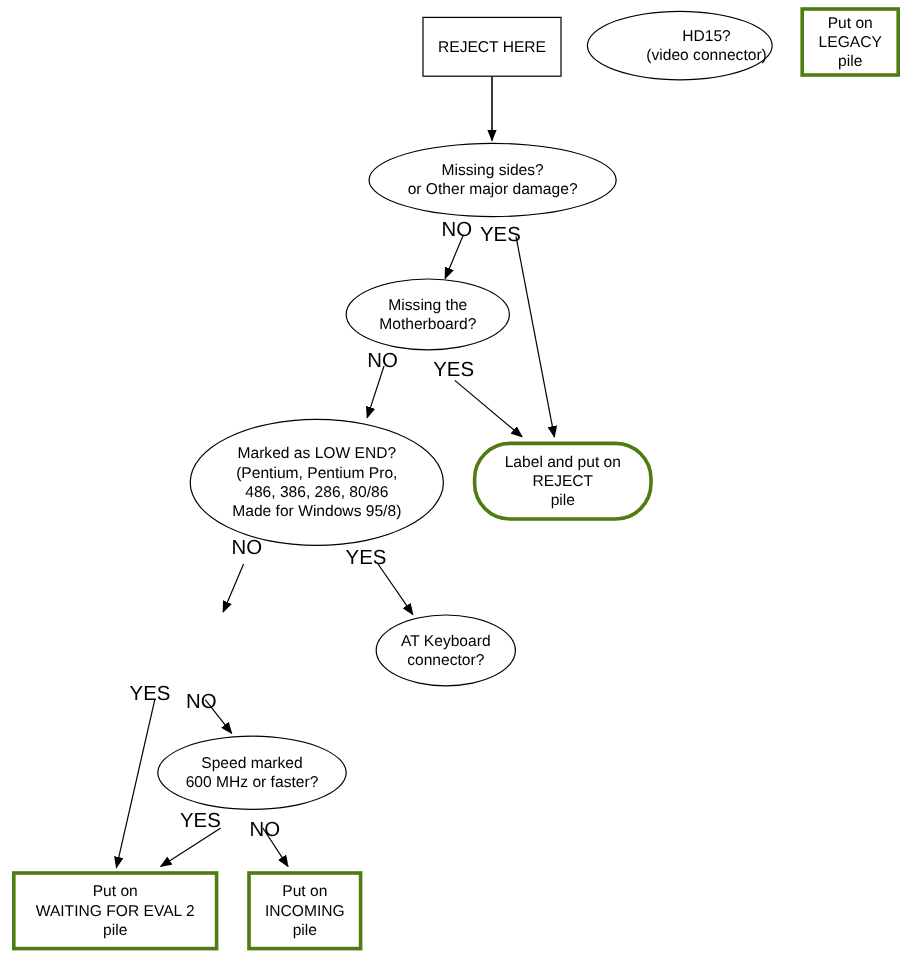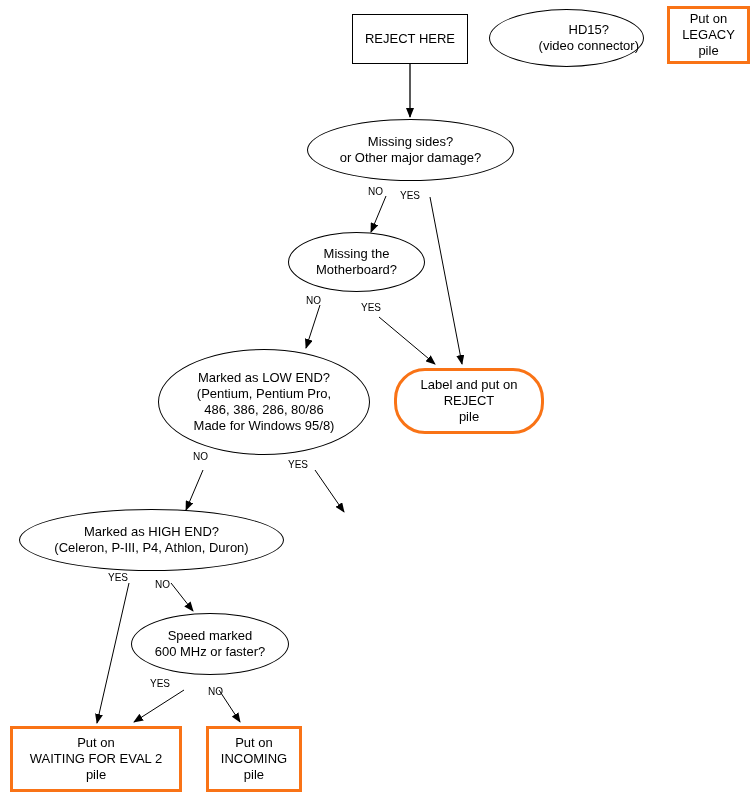--- a/index.html
+++ b/index.html
@@ -42,29 +42,29 @@
   }
   .node-text {
     display: block;
     white-space: pre-line;
     padding: 0 4px;
   }
   .box-thin {
     border: 1px solid #000000;
   }
   .box-thick {
-    border: 3px solid #f97316;
+    border: 3px solid #4d7c0f;
   }
   .ellipse {
     border: 1px solid #000000;
     border-radius: 50%;
   }
   .edge-label {
     position: absolute;
-    font-size: 10px;
+    font-size: 17px;
     line-height: 15px;
     color: #000000;
     background: transparent;
     white-space: nowrap;
   }
 </style>
 </head>
 <body>
 
 <div id="flowchart-root">
@@ -130,25 +130,25 @@
 486, 386, 286, 80/86
 Made for Windows 95/8)</span>
   </div>
 
   <div class="node box-thick" style="left:394px; top:368px; width:150px; height:66px;border-radius:31px;">
     <span class="node-text">Label and put on
 REJECT
 pile</span>
   </div>
 
-  <div class="node ellipse" style="left:19px; top:509px; width:265px; height:62px;">
-    <span class="node-text">Marked as HIGH END?
-(Celeron, P-III, P4, Athlon, Duron)</span>
+
+  <div class="node ellipse" style="left:313px; top:512px; width:117px; height:60px;">
+    <span class="node-text">AT Keyboard
+connector?</span>
   </div>
-
 
   <div class="node ellipse" style="left:131px; top:613px; width:158px; height:62px;justify-content:center;">
     <span class="node-text">Speed marked
 600 MHz or faster?</span>
   </div>
 
   <div class="node box-thick" style="left:10px; top:726px; width:172px; height:66px;">
     <span class="node-text">Put on
 WAITING FOR EVAL 2
 pile</span>

